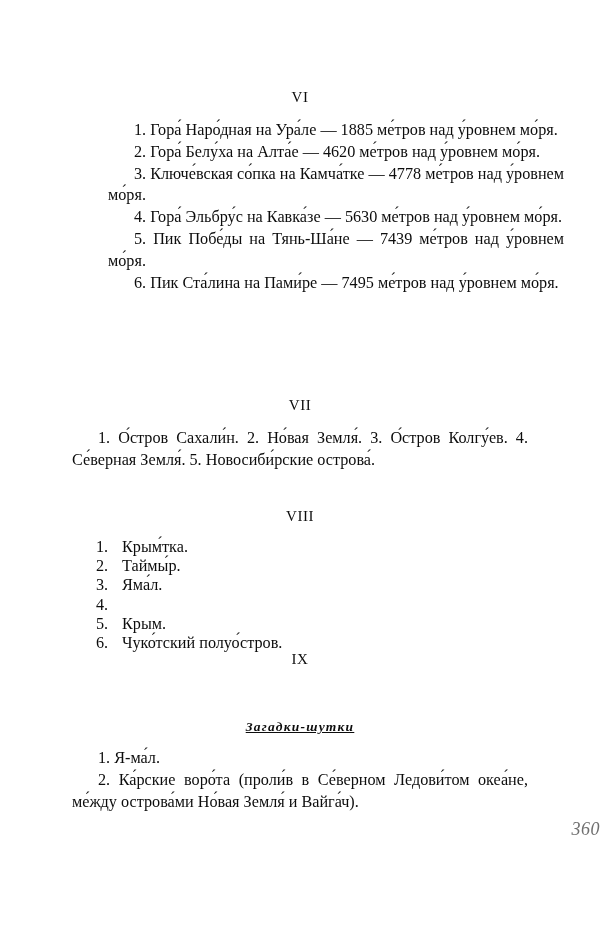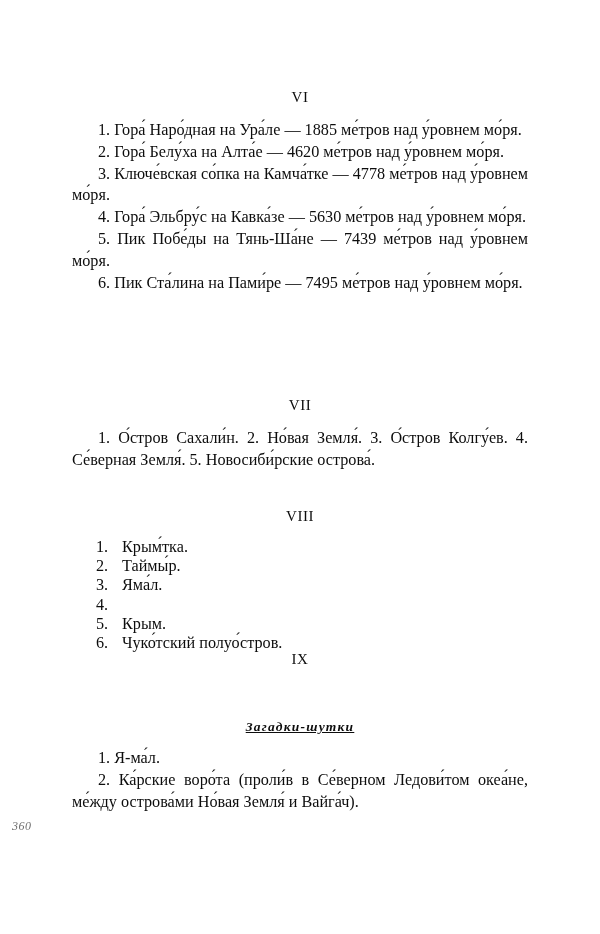--- a/index.html
+++ b/index.html
@@ -74,40 +74,40 @@
   }
   .numlist .li-text {
     flex: 1 1 auto;
   }
 
   
   .block { position: absolute; left: 72px; width: 456px; }
 
   .page-number {
     position: absolute;
-    left: 12px;
+    left: 4px;
     right: 0;
     top: 819px;
-    text-align: left;
+    text-align: right;
     font-style: italic;
-    font-size: 12px;
+    font-size: 18px;
     color: #6f6f6f;
     letter-spacing: 0.5px;
   }
 </style>
 </head>
 <body>
 
 <div class="page">
 
   <div class="block" style="top:90px;">
     <div class="sec-num">VI</div>
   </div>
 
-  <div class="block" style="top:120px;">
+  <div class="block" style="top:120px;margin-left:36px;">
     <p class="para">1. Гора́ Наро́дная на Ура́ле — 1885 ме́тров над у́ровнем мо́ря.</p>
     <p class="para">2. Гора́ Белу́ха на Алта́е — 4620 ме́тров над у́ров­нем мо́ря.</p>
     <p class="para">3. Ключе́вская со́пка на Камча́тке — 4778 ме́тров над у́ровнем мо́ря.</p>
     <p class="para">4. Гора́ Эльбру́с на Кавка́зе — 5630 ме́тров над у́ровнем мо́ря.</p>
     <p class="para">5. Пик Побе́ды на Тянь-Ша́не — 7439 ме́тров над у́ровнем мо́ря.</p>
     <p class="para">6. Пик Ста́лина на Пами́ре — 7495 ме́тров над у́ровнем мо́ря.</p>
   </div>
 
   <div class="block" style="top:398px;">
     <div class="sec-num">VII</div>

